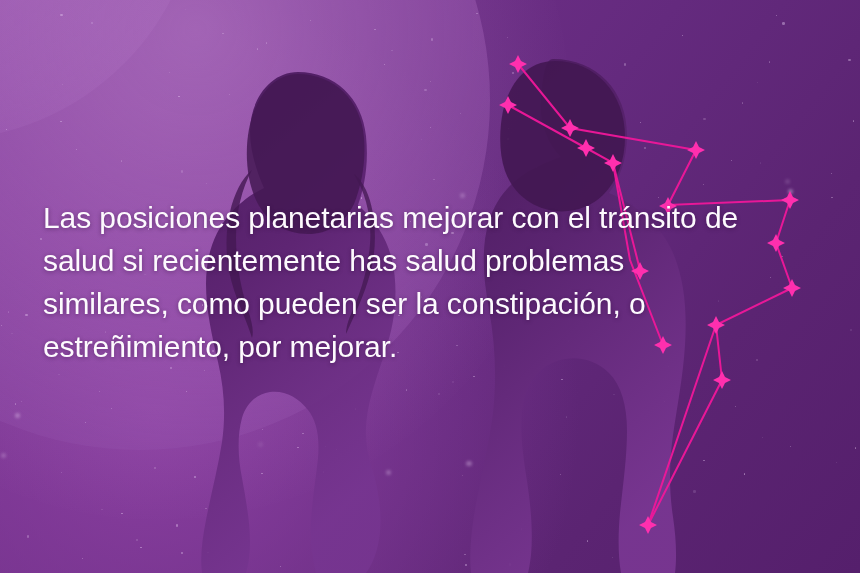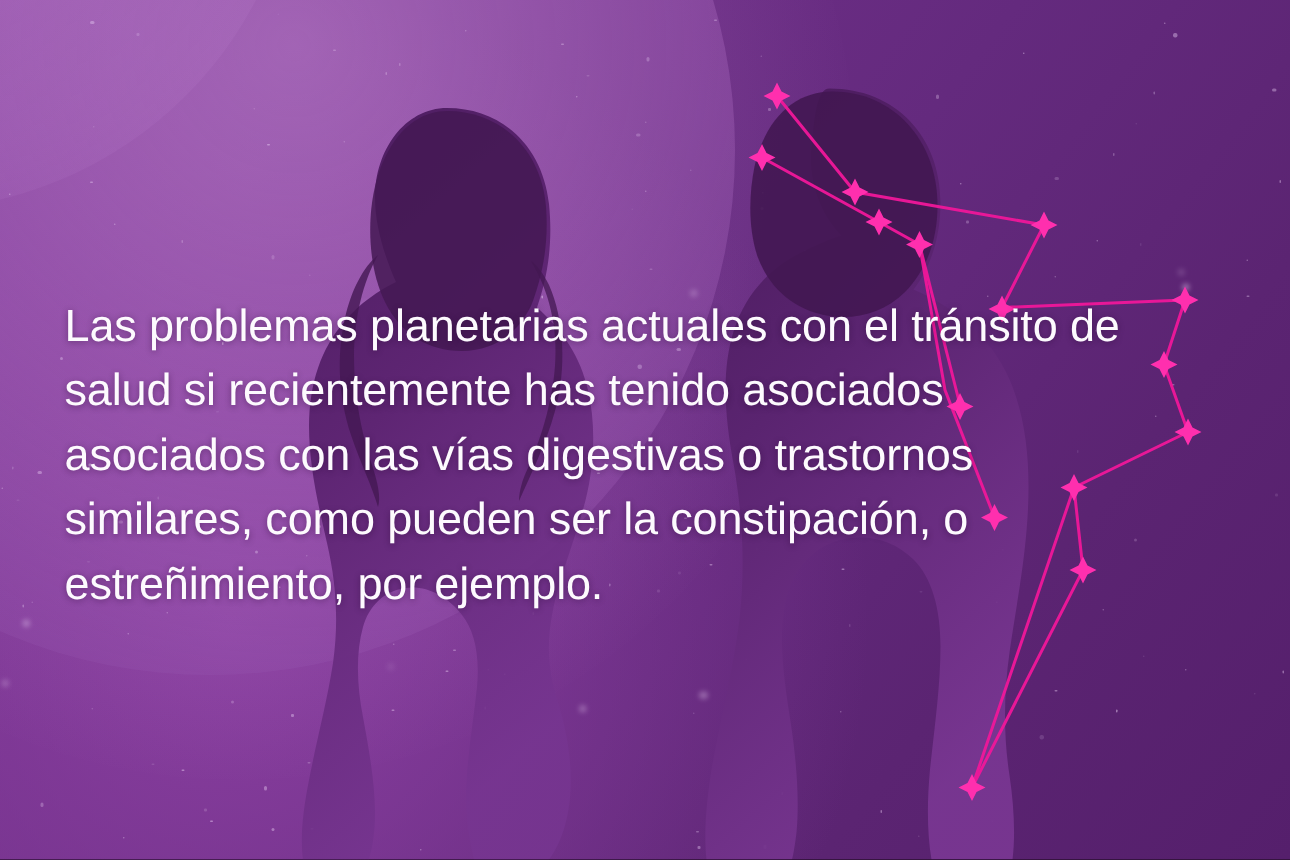--- a/index.html
+++ b/index.html
@@ -400,20 +400,19 @@
       <g>
         <path d="M668,197 L671,203 L677,206 L671,209 L668,215 L665,209 L659,206 L665,203 Z"></path>
       </g>
       <g>
         <path d="M722,371 L725,377 L731,380 L725,383 L722,389 L719,383 L713,380 L719,377 Z"></path>
       </g>
     </g>
   </svg>
 
   <div class="body-text" id="bodytext">
-      <span class="ln">Las problemas planetarias actuales con el tránsito de</span>
-      <span class="ln">salud si recientemente has tenido asociados</span>
-      <span class="ln">asociados con las vías digestivas o trastornos</span>
+      <span class="ln">Las posiciones planetarias mejorar con el tránsito de</span>
+      <span class="ln">salud si recientemente has salud problemas</span>
       <span class="ln">similares, como pueden ser la constipación, o</span>
-      <span class="ln">estreñimiento, por ejemplo.</span>
+      <span class="ln">estreñimiento, por mejorar.</span>
     </div>
 
 </div>
 
 </body></html>

